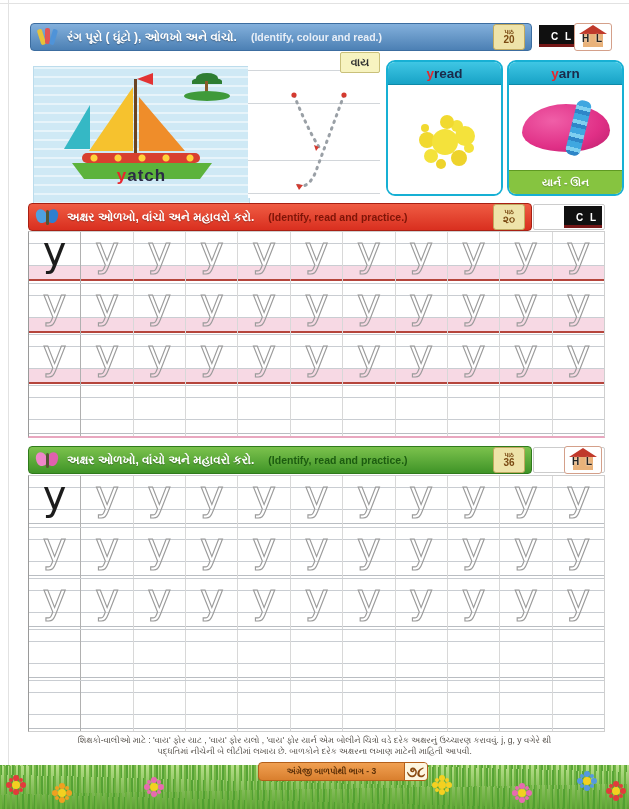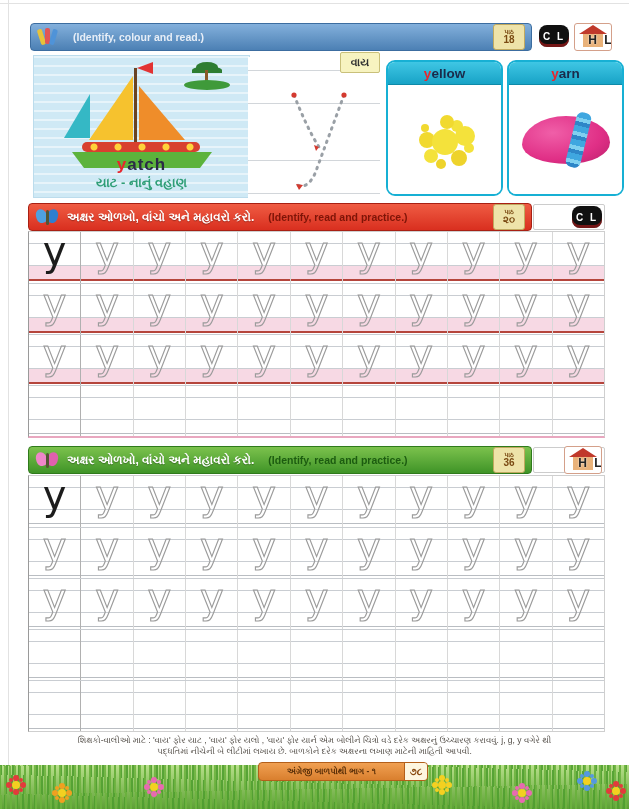--- a/index.html
+++ b/index.html
@@ -17,48 +17,48 @@
   .hgu{color:#fff;font-weight:bold;font-size:12px;text-shadow:0 1px 1px rgba(0,0,0,.3);margin-left:8px;white-space:nowrap;}
   .hen{font-weight:bold;font-size:10.5px;margin-left:14px;white-space:nowrap;}
   .hdr1 .hen{color:#e7eef7;}
   .hdr2 .hen{color:#7e1407;}
   .hdr3 .hen{color:#1c5c10;}
   .hspace{flex:1;}
   .lesson-badge{width:30px;height:24px;background:#eee3a9;border:1px solid #c0a95f;border-radius:3px;
       display:flex;flex-direction:column;align-items:center;justify-content:center;line-height:1;}
   .lesson-badge .ll{font-size:6.5px;color:#7a4a12;font-weight:bold;}
   .lesson-badge .ln{font-size:10px;color:#7a4a12;font-weight:bold;}
-  .cl-badge{position:absolute;width:30px;height:22px;background:#101010;border-radius:8px;color:#fff;
+  .cl-badge{position:absolute;width:30px;height:22px;background:#101010;border-radius:0;color:#fff;
       font-weight:bold;font-size:10px;display:flex;align-items:center;justify-content:center;letter-spacing:2px;
-      box-shadow:inset 0 -3px 0 rgba(200,30,30,.55);}
+      box-shadow:inset 0 -3px 0 rgba(200,30,30,.55);padding-left:8px;}
   .hl-badge{position:absolute;width:36px;height:26px;background:#fff;border:1px solid #d4a08a;border-radius:3px;overflow:hidden;}
   .hl-badge .roof{position:absolute;left:4px;top:1px;width:0;height:0;border-left:14px solid transparent;
       border-right:14px solid transparent;border-bottom:9px solid #c0392b;}
   .hl-badge .house{position:absolute;left:8px;top:10px;width:20px;height:13px;background:#e9b27a;}
-  .hl-badge .hl-txt{position:absolute;left:8px;top:9px;width:100%;text-align:center;font-size:12px;font-weight:bold;color:#222;
+  .hl-badge .hl-txt{position:absolute;left:0;top:9px;width:100%;text-align:center;font-size:10px;font-weight:bold;color:#222;
       text-shadow:0 0 2px #fff;letter-spacing:2px;}
   .endbox{position:absolute;width:72px;height:26px;background:#fff;border:1px solid #ccc;border-radius:2px;
       display:flex;align-items:center;justify-content:flex-end;padding-right:2px;box-sizing:border-box;}
 
   
   .crayons{position:relative;width:22px;height:20px;display:inline-block;}
   .crayons i{position:absolute;width:5px;height:16px;border-radius:2px;}
   .crayons i:nth-child(1){left:2px;top:2px;background:#e8c23a;transform:rotate(-18deg);}
   .crayons i:nth-child(2){left:8px;top:1px;background:#e25555;transform:rotate(0deg);}
   .crayons i:nth-child(3){left:14px;top:2px;background:#4f93d8;transform:rotate(16deg);}
   .bfly{position:relative;width:24px;height:22px;display:inline-block;}
   .bfly i{position:absolute;width:11px;height:14px;border-radius:60% 60% 50% 50%;}
   .bfly.blue i:nth-child(1){left:1px;top:3px;background:#4fa0e0;transform:rotate(-22deg);}
   .bfly.blue i:nth-child(2){left:12px;top:3px;background:#2f7fd0;transform:rotate(22deg);}
   .bfly.pink i:nth-child(1){left:1px;top:3px;background:#ef86c8;transform:rotate(-22deg);}
   .bfly.pink i:nth-child(2){left:12px;top:3px;background:#e060ae;transform:rotate(22deg);}
   .bfly em{position:absolute;left:10.5px;top:4px;width:3px;height:15px;background:#553;border-radius:2px;}
 
   
-  .boat-card{position:absolute;left:33px;top:55px;width:215px;height:141px;
+  .boat-card{position:absolute;left:33px;top:66px;width:215px;height:141px;
       background:#cfe9f5;border:1px solid #bcdcec;
       background-image:repeating-linear-gradient(180deg,rgba(255,255,255,.5) 0 2px,rgba(0,0,0,0) 2px 9px);}
   .island{position:absolute;left:150px;top:6px;width:46px;height:28px;}
   .island .base{position:absolute;left:0;top:18px;width:46px;height:10px;background:#3f9a3a;border-radius:50%;}
   .island .trunk{position:absolute;left:21px;top:8px;width:3px;height:12px;background:#8a5a2a;}
   .island .leaves{position:absolute;left:12px;top:0;width:22px;height:10px;background:#2e7d32;
       border-radius:50% 50% 20% 20%;box-shadow:-6px 3px 0 -2px #2e7d32,6px 3px 0 -2px #2e7d32;}
   .boat{position:absolute;left:18px;top:6px;width:175px;height:110px;}
   .mast{position:absolute;left:82px;top:6px;width:3px;height:74px;background:#6b4423;}
   .flag{position:absolute;left:85px;top:0;width:0;height:0;border-left:16px solid #e23333;
@@ -131,40 +131,41 @@
         repeating-linear-gradient(88deg,rgba(109,179,63,.9) 0 2px,rgba(0,0,0,0) 2px 5px),
         repeating-linear-gradient(93deg,rgba(79,158,47,.9) 0 2px,rgba(0,0,0,0) 2px 6px),
         linear-gradient(#b8e08a,#5ca034);}
   .flower{position:absolute;width:8px;height:8px;border-radius:50%;background:#f3d020;
       box-shadow:0 -7px 0 -1px var(--p),0 7px 0 -1px var(--p),7px 0 0 -1px var(--p),-7px 0 0 -1px var(--p),
       5px -5px 0 -2px var(--p),-5px 5px 0 -2px var(--p),5px 5px 0 -2px var(--p),-5px -5px 0 -2px var(--p);}
   .ribbon{position:absolute;left:258px;top:762px;width:170px;height:19px;background:linear-gradient(#f0a052,#d97f2e);
       border:1px solid #b35f1a;border-radius:4px;display:flex;align-items:center;box-sizing:border-box;overflow:hidden;}
   .ribbon .rtxt{flex:1;text-align:center;font-size:8.5px;font-weight:bold;color:#5a2f08;}
   .ribbon .rpage{width:22px;height:100%;background:#fdf6e0;border-left:1px solid #b35f1a;display:flex;align-items:center;
-      justify-content:center;font-size:10px;font-weight:bold;color:#8a4a10;font-family:Liberation Serif, serif;}
+      justify-content:center;font-size:15px;font-weight:bold;color:#8a4a10;}
 </style>
 </head>
 <body>
 
 <div id="page">
   <div class="edge-v"></div>
   <div class="edge-h"></div>
 
   <div class="hdr hdr1">
     <span class="crayons">
         <i></i>
         <i></i>
         <i></i>
       </span>
+    <span class="hgu">રંગ પૂરો ( ઘૂંટો ), ઓળખો અને વાંચો.</span>
     <span class="hen">(Identify, colour and read.)</span>
     <span class="hspace"></span>
     <span class="lesson-badge">
       <span class="ll">પાઠ</span>
-      <span class="ln">18</span>
+      <span class="ln">20</span>
     </span>
   </div>
   <div class="cl-badge" style="left:539px;top:25px;">C L</div>
   <div class="hl-badge" style="left:574px;top:23px;">
     <span class="roof"></span>
     <span class="house"></span>
     <span class="hl-txt">H L</span>
   </div>
 
   <div class="boat-card">
@@ -179,21 +180,20 @@
       <div class="sail-teal"></div>
       <div class="sail-yellow"></div>
       <div class="sail-orange"></div>
       <div class="deck"></div>
       <div class="hull-stripe"></div>
       <div class="hull"></div>
     </div>
     <div class="word-line">
       <span class="ini">y</span><span class="rest">atch</span>
     </div>
-    <div class="meaning-line">યાટ - નાનું વહાણ</div>
   </div>
 
   <div class="trace-panel">
     <div class="tline" style="top:13px;"></div>
     <div class="tline" style="top:46px;"></div>
     <div class="tline" style="top:103px;"></div>
     <div class="tline" style="top:136px;"></div>
     <svg class="trace-y" width="92" height="108" viewBox="0 0 92 108">
       <path d="M22 8 C30 28 38 46 47 60" fill="none" stroke="#9aa0a6" stroke-width="3" stroke-dasharray="1.5 5.5" stroke-linecap="round"></path>
       <path d="M72 8 C64 30 52 62 44 84 C40 95 32 103 24 97" fill="none" stroke="#9aa0a6" stroke-width="3" stroke-dasharray="1.5 5.5" stroke-linecap="round"></path>
@@ -201,36 +201,37 @@
       <circle cx="72" cy="8" r="2.6" fill="#d43a2f"></circle>
       <path d="M47 60 l-5 -2 l2 6 z" fill="#d43a2f"></path>
       <path d="M24 97 l7 1 l-4 5 z" fill="#d43a2f"></path>
     </svg>
   </div>
   <div class="trace-tag">વાય</div>
 
   <div class="vcard" style="left:386px;">
     <div class="vcard-head">
       <span class="ini">y</span>
-        <span class="rest">ellow</span>
+        <span class="rest">read</span>
     </div>
     <div class="vcard-body">
       <div class="splat"></div>
     </div>
   </div>
   <div class="vcard" style="left:507px;">
     <div class="vcard-head">
       <span class="ini">y</span>
         <span class="rest">arn</span>
     </div>
     <div class="vcard-body">
       <div class="yarn">
           <div class="band"></div>
         </div>
     </div>
+    <div class="vcard-foot">યાર્ન - ઊન</div>
   </div>
 
   <div class="hdr hdr2">
     <span class="bfly blue">
         <i></i>
         <i></i>
         <em></em>
       </span>
     <span class="hgu">અક્ષર ઓળખો, વાંચો અને મહાવરો કરો.</span>
     <span class="hen">(Identify, read and practice.)</span>
@@ -393,16 +394,16 @@
   <div class="grass">
     <span class="flower" style="left:12px;top:16px;--p:#e23b3b;"></span>
     <span class="flower" style="left:58px;top:24px;--p:#f0a020;"></span>
     <span class="flower" style="left:150px;top:18px;--p:#e86ab0;"></span>
     <span class="flower" style="left:438px;top:16px;--p:#f5d021;"></span>
     <span class="flower" style="left:518px;top:24px;--p:#e86ab0;"></span>
     <span class="flower" style="left:583px;top:12px;--p:#5598e0;"></span>
     <span class="flower" style="left:612px;top:22px;--p:#e23b3b;"></span>
   </div>
   <div class="ribbon">
-    <span class="rtxt">અંગ્રેજી બાળપોથી ભાગ - ૧</span>
+    <span class="rtxt">અંગ્રેજી બાળપોથી ભાગ - 3</span>
     <span class="rpage">૭૮</span>
   </div>
 </div>
 
 </body></html>

